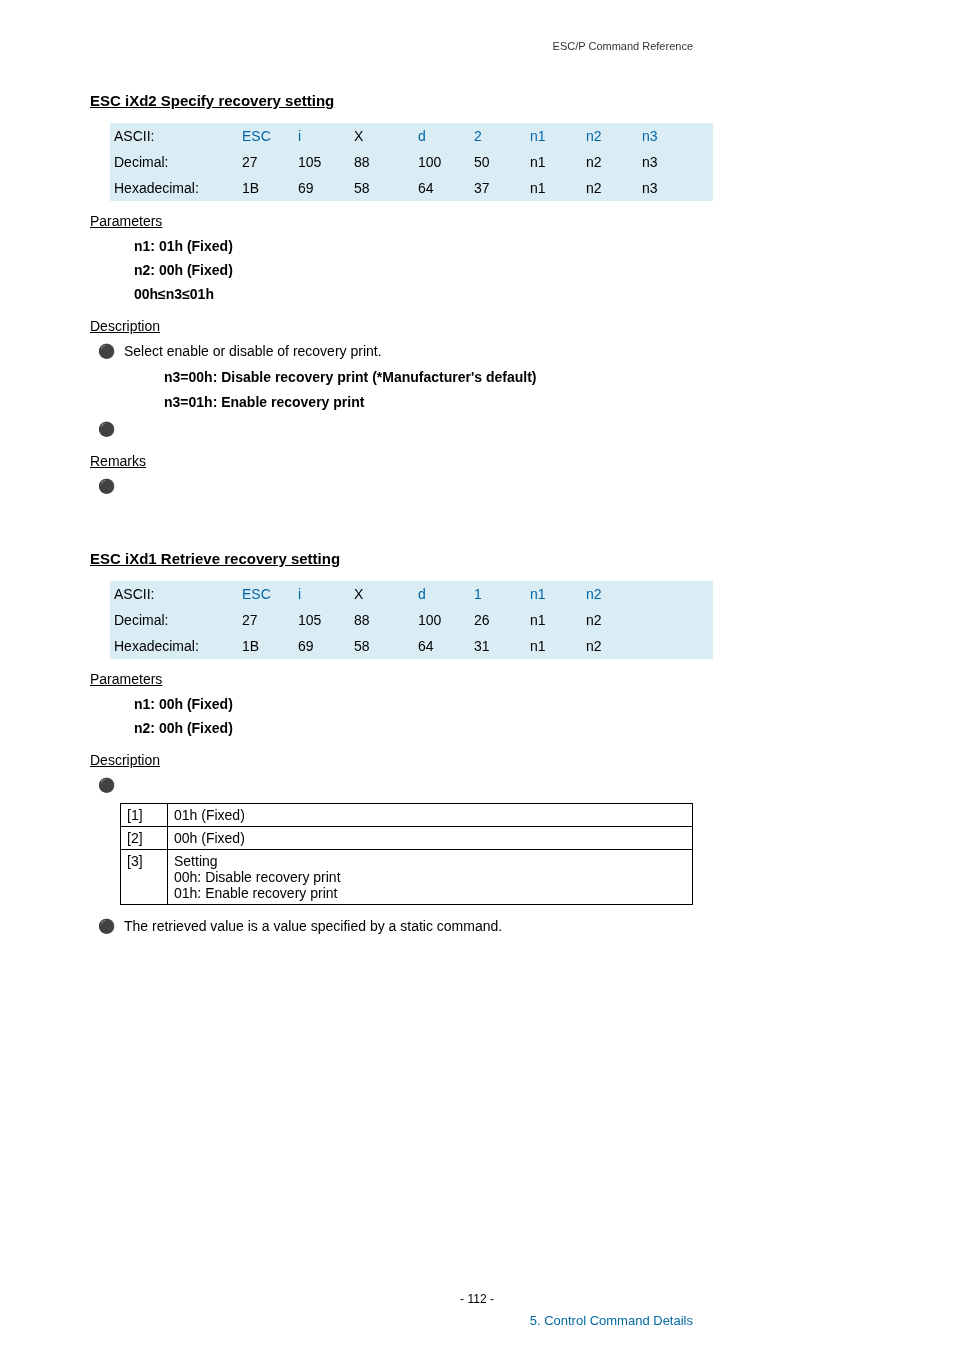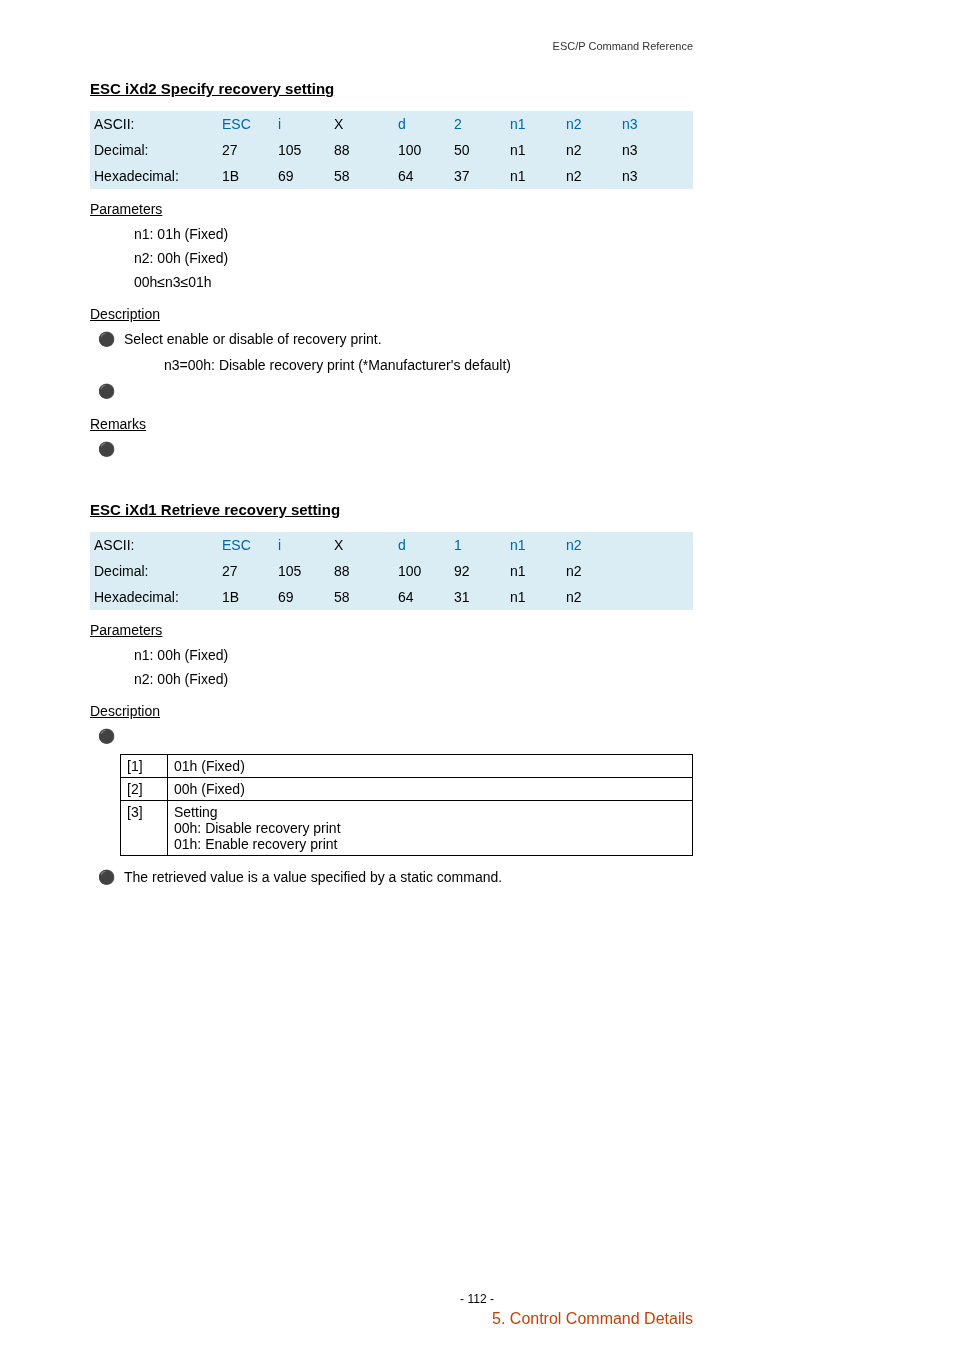--- a/index.html
+++ b/index.html
@@ -19,50 +19,52 @@
   .top-right {
     position: absolute;
     top: 40px;
     right: 90px;
     font-size: 11px;
     color: #333;
   }
   .section-title {
     font-weight: bold;
     text-decoration: underline;
-    margin-top: 40px;
+    margin-top: 52px;
     margin-bottom: 14px;
     font-size: 15px;
   }
   .section-title.first {
   }
   table.codetable {
     border-collapse: collapse;
     width: 100%;
     margin-bottom: 12px;
+    margin-left: 20px;
   }
   table.codetable td {
     padding: 5px 4px;
     font-size: 14px;
     background: #daedf4;
     white-space: nowrap;
   }
   table.codetable td.label { width: 120px; }
   table.codetable tr.ascii td.val { color: #0066a8; }
   table.codetable td.val { width: 48px; }
   table.codetable td.wide { width: 56px; }
   table.codetable td.fill { width: auto; }
   .sub-head {
     text-decoration: underline;
     margin: 12px 0 6px 0;
   }
   .indent {
     padding-left: 44px;
     margin: 1px 0;
     line-height: 1.65;
+    font-weight: bold;
   }
   .bullet-row {
     display: flex;
     align-items: flex-start;
     margin: 3px 0;
     line-height: 1.65;
   }
   .bullet-row .dot {
     width: 26px;
     padding-left: 8px;
@@ -89,22 +91,22 @@
     position: absolute;
     bottom: 44px;
     width: calc(954px - 180px);
     text-align: center;
     font-size: 12px;
   }
   .bottom-right {
     position: absolute;
     bottom: 22px;
     right: 90px;
-    font-size: 16px;
-    color: #c2410c;
+    font-size: 13px;
+    color: #0369a1;
   }
 </style>
 </head>
 <body>
 
 <div class="page">
   <div class="top-right">ESC/P Command Reference</div>
 
   <div class="section-title first">ESC iXd2   Specify recovery setting</div>
 
@@ -155,20 +157,23 @@
   <div class="indent">00h≤n3≤01h</div>
 
   <div class="sub-head">Description</div>
   <div class="bullet-row">
     <span class="dot">⚫</span>
     <span>Select enable or disable of recovery print.</span>
   </div>
   <div class="indent">
       <div class="inner-indent">n3=00h:   Disable recovery print (*Manufacturer's default)</div>
     </div>
+  <div class="indent">
+      <div class="inner-indent">n3=01h:   Enable recovery print</div>
+    </div>
   <div class="bullet-row">
     <span class="dot">⚫</span>
   </div>
 
   <div class="sub-head">Remarks</div>
   <div class="bullet-row">
     <span class="dot">⚫</span>
   </div>
 
   <div class="section-title">ESC iXd1   Retrieve recovery setting</div>
@@ -185,21 +190,21 @@
       <td class="val">n1</td>
       <td class="val">n2</td>
       <td class="fill"></td>
     </tr>
     <tr>
       <td class="label">Decimal:</td>
       <td class="val">27</td>
       <td class="val">105</td>
       <td class="wide">88</td>
       <td class="val">100</td>
-      <td class="val">92</td>
+      <td class="val">26</td>
       <td class="val">n1</td>
       <td class="val">n2</td>
       <td class="fill"></td>
     </tr>
     <tr>
       <td class="label">Hexadecimal:</td>
       <td class="val">1B</td>
       <td class="val">69</td>
       <td class="wide">58</td>
       <td class="val">64</td>

